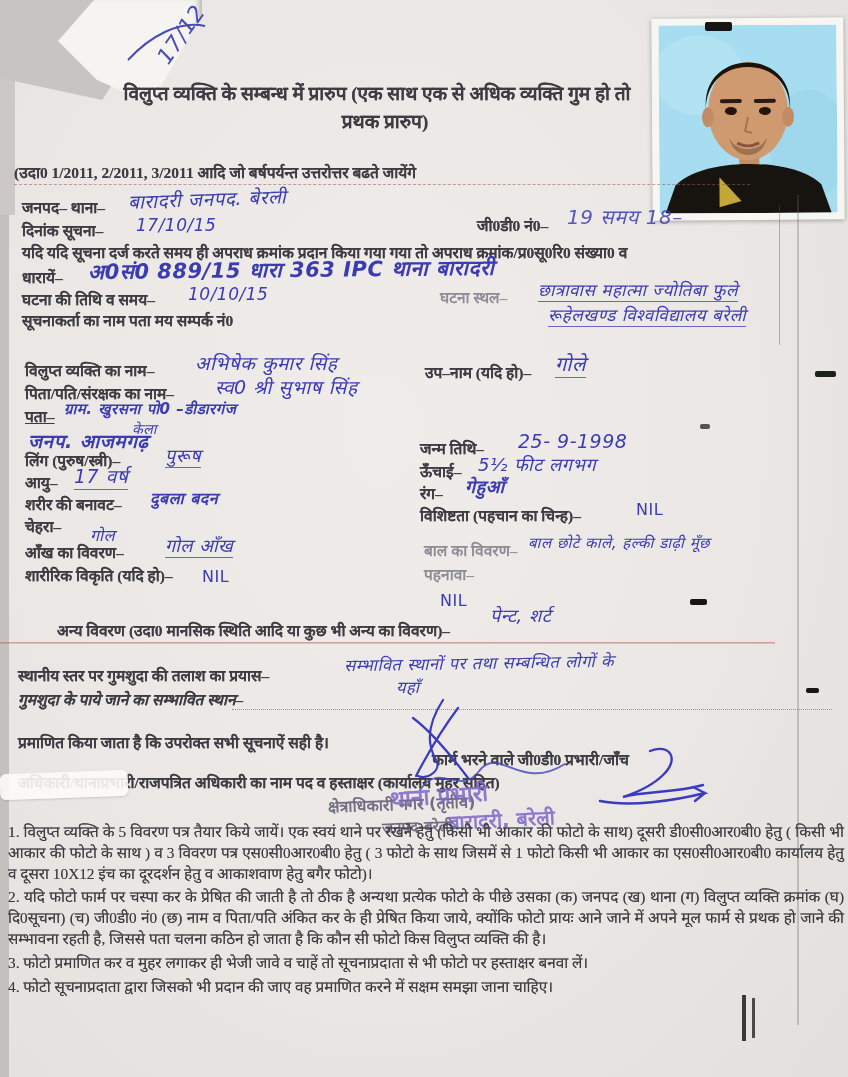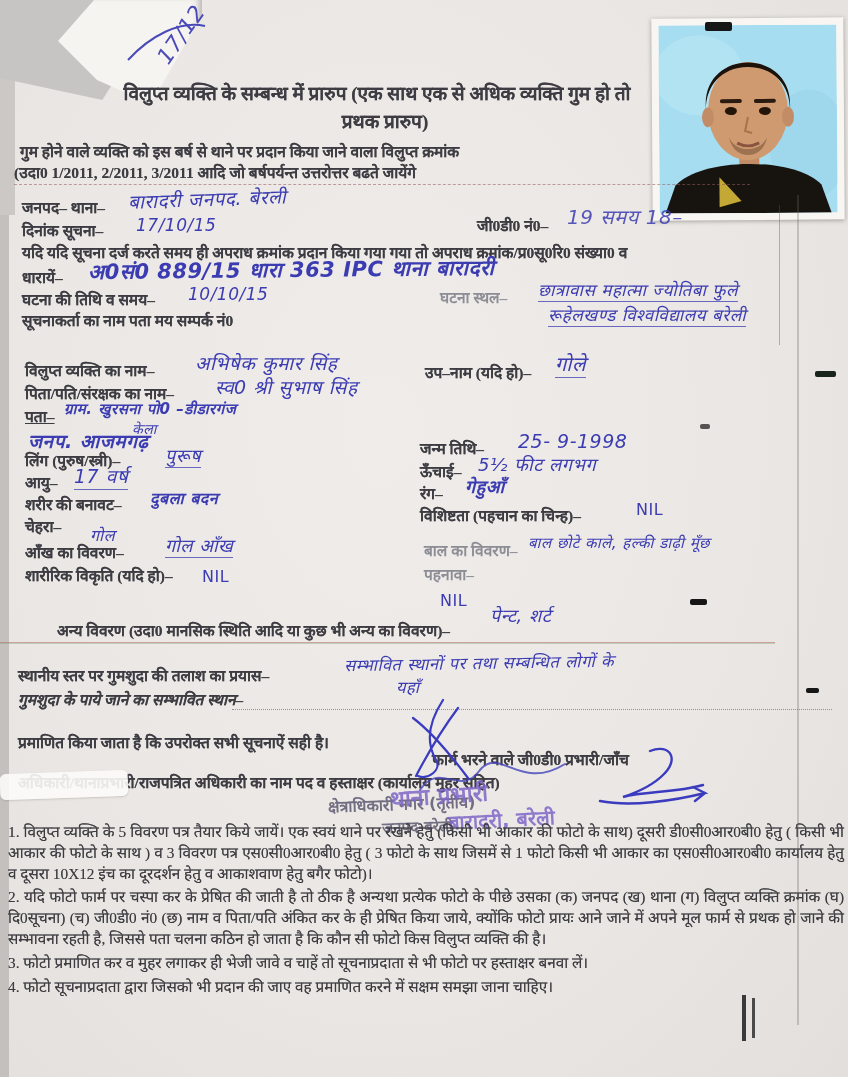--- a/index.html
+++ b/index.html
@@ -65,21 +65,20 @@
       <ellipse cx="72" cy="86" rx="6" ry="4" fill="#241509"></ellipse>
       <ellipse cx="106" cy="86" rx="6" ry="4" fill="#241509"></ellipse>
       <path d="M89,92 L86,106 L93,108" stroke="#a8724c" stroke-width="2" fill="none"></path>
       <path d="M78,118 C86,122 92,122 100,118" stroke="#8a5540" stroke-width="3" fill="none"></path>
       <path d="M70,112 C76,128 102,128 108,112 C104,136 74,136 70,112 Z" fill="#3c2718" opacity=".35"></path>
     </svg>
   </div>
 
   <div class="p" style="left:0;top:108px;width:770px;text-align:center;font-size:19px;font-weight:600;">प्रथक प्रारुप)</div>
   <div class="p" style="left:12px;top:80px;width:730px;text-align:center;font-size:19px;font-weight:600;white-space:nowrap;">विलुप्त व्यक्ति के सम्बन्ध में प्रारुप (एक साथ एक से अधिक व्यक्ति गुम हो तो</div>
-  <div class="p" style="left:20px;top:140px;font-size:15.5px;font-weight:600;">गुम होने वाले व्यक्ति को इस बर्ष से थाने पर प्रदान किया जाने वाला विलुप्त क्रमांक</div>
   <div class="p" style="left:14px;top:161px;font-size:15.5px;font-weight:600;">(उदा0 1/2011, 2/2011, 3/2011 आदि जो  बर्षपर्यन्त उत्तरोत्तर बढते जायेंगे</div>
   <div class="line" style="left:14px;top:184px;width:736px;border-top:1.5px dashed rgba(150,90,90,.55);"></div>
 
   <div class="p" style="left:22px;top:196px;font-weight:600;">जनपद– थाना–</div>
   <div class="hw" style="left:128px;top:186px;font-size:19px;transform:rotate(-2deg);">बारादरी   जनपद. बेरली</div>
   <div class="p" style="left:22px;top:219px;font-weight:600;">दिनांक सूचना–</div>
   <div class="hw" style="left:136px;top:215px;font-size:17px;">17/10/15</div>
   <div class="p" style="left:477px;top:214px;font-weight:600;">जी0डी0 नं0–</div>
   <div class="hw" style="left:567px;top:203px;font-size:20px;opacity:.85;">19   समय 18–</div>
   <div class="p" style="left:22px;top:241px;width:815px;font-weight:600;">यदि यदि सूचना दर्ज करते समय ही  अपराध क्रमांक प्रदान किया गया गया तो अपराध क्रमांक/प्र0सू0रि0 संख्या0 व</div>

